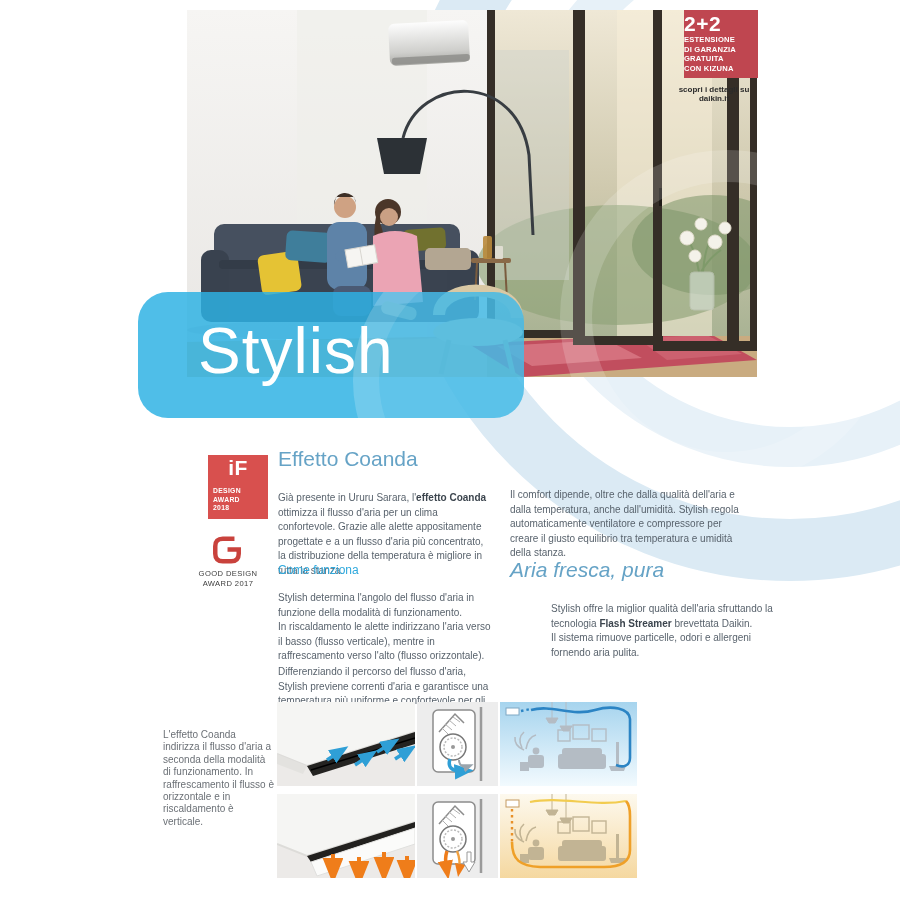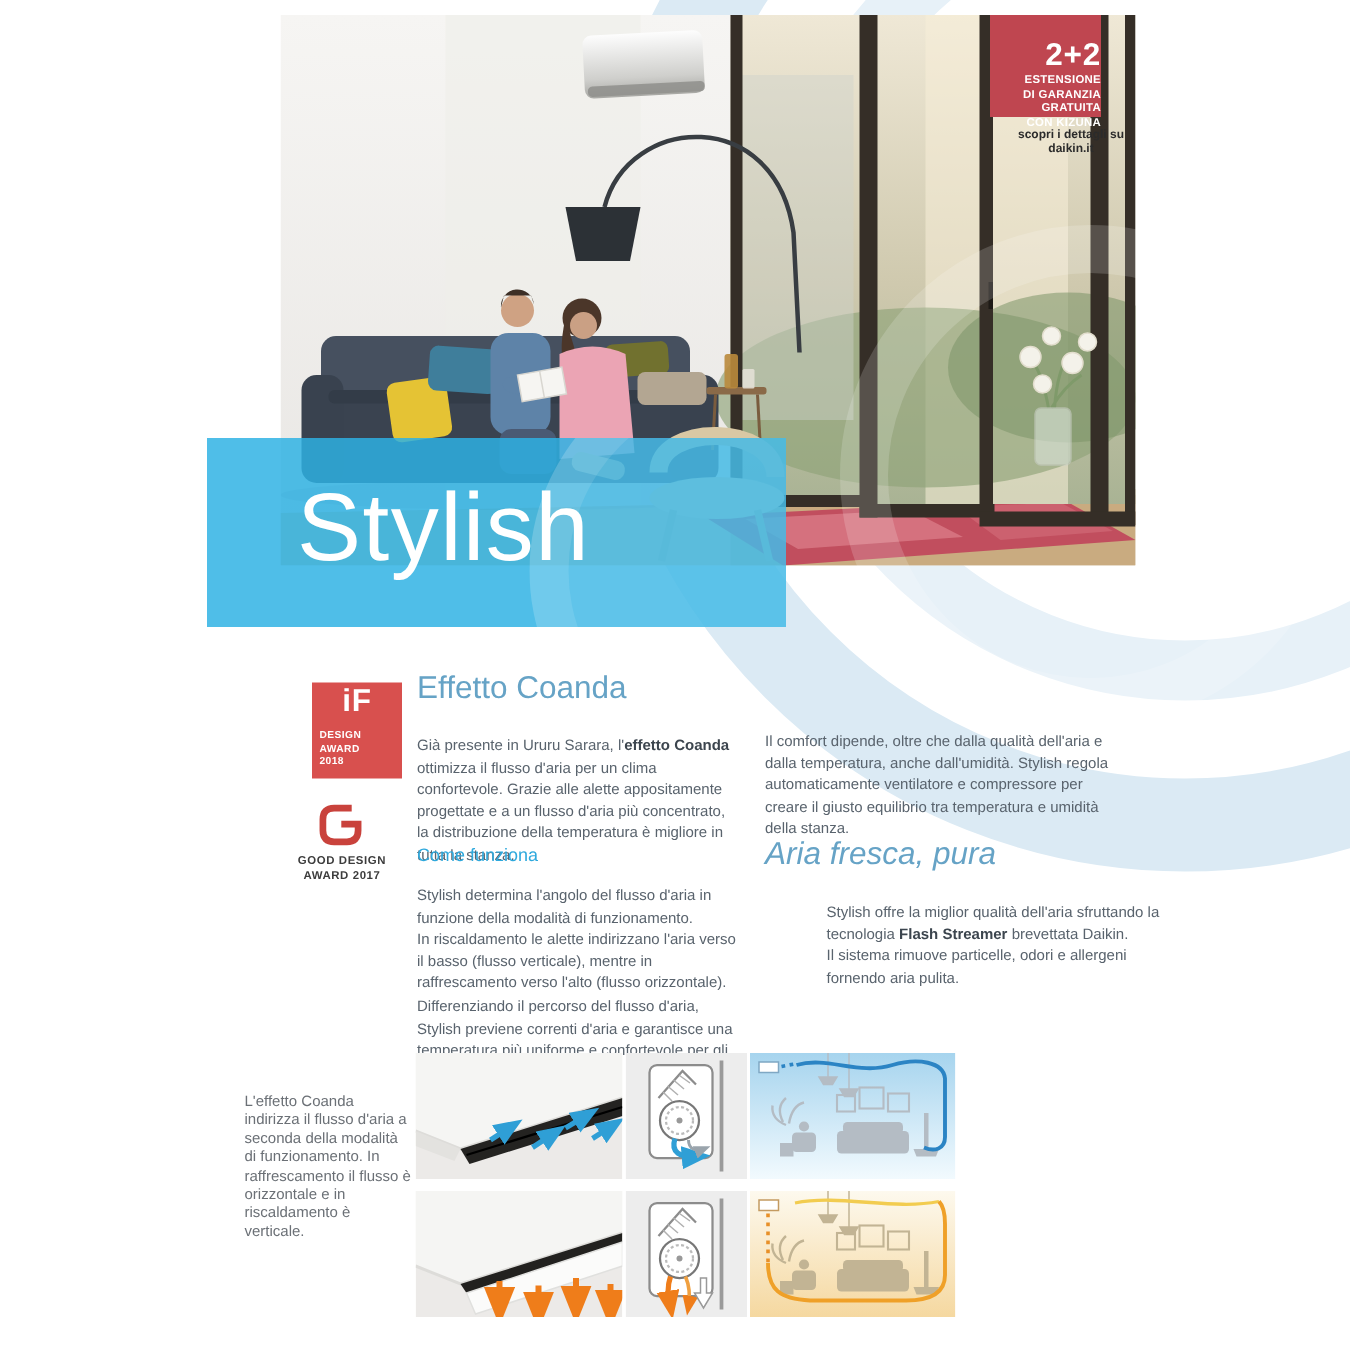--- a/index.html
+++ b/index.html
@@ -11,44 +11,44 @@
   .swoosh{position:absolute;left:0;top:0;width:900px;height:900px;z-index:0;}
 
   
   .hero-wrap{position:absolute;left:187px;top:10px;width:570px;height:367px;z-index:1;}
 
   
   .photo-ring{position:absolute;left:560px;top:150px;width:270px;height:270px;border-radius:50%;
               border:32px solid rgba(255,255,255,0.17);z-index:2;pointer-events:none;}
 
   
-  .promo{position:absolute;left:660px;top:10px;width:74px;height:68px;background:#bf4650;z-index:3;
-         color:#fff;text-align:right;padding-top:16px;box-sizing:border-box;}
+  .promo{position:absolute;left:684px;top:10px;width:74px;height:68px;background:#bf4650;z-index:3;
+         color:#fff;text-align:left;padding-top:3px;box-sizing:border-box;}
   .promo-headline{font-size:21px;font-weight:bold;line-height:22px;letter-spacing:.5px;}
   .promo-line{font-size:7.6px;font-weight:bold;line-height:9.6px;letter-spacing:.2px;}
   .promo-note{position:absolute;left:666px;top:85px;width:96px;z-index:3;font-size:8px;
               font-weight:bold;color:#2b2b2b;text-align:center;}
 
   
   .banner{position:absolute;left:138px;top:292px;width:386px;height:126px;z-index:2;
-          background:rgba(45,178,227,0.84);overflow:hidden;}
+          background:rgba(45,178,227,0.84);overflow:hidden;border-radius:30px;}
   .banner-circle{position:absolute;left:215px;top:-55px;width:235px;height:235px;border-radius:50%;
                  background:rgba(255,255,255,0.10);border:26px solid rgba(255,255,255,0.10);}
   .banner h1{position:absolute;left:60px;top:22px;margin:0;color:#fff;font-size:64px;
              font-weight:200;letter-spacing:1px;}
 
   
   .if-badge{position:absolute;left:208px;top:455px;width:60px;height:64px;background:#d8504e;
             z-index:2;color:#fff;box-sizing:border-box;text-align:center;}
   .if-logo{font-size:21px;font-weight:bold;line-height:26px;letter-spacing:.5px;}
   .if-lines{text-align:left;padding-left:5px;margin-top:6px;}
   .if-line{font-size:6.8px;font-weight:bold;line-height:8.6px;letter-spacing:.3px;}
   .gmark{position:absolute;left:211px;top:534px;z-index:2;}
   .gd-text{position:absolute;left:190px;top:569px;width:76px;z-index:2;text-align:center;
-           color:#3c3c3c;font-weight:bold;font-size:7.6px;line-height:10px;letter-spacing:.4px;}
+           color:#3c3c3c;font-weight:normal;font-size:7.6px;line-height:10px;letter-spacing:.4px;}
 
   
   .h-blue{color:#66a3c6;font-size:21px;font-weight:400;margin:0;z-index:2;}
   .h-cyan{color:#2fa9dd;font-size:12px;font-weight:400;margin:0;z-index:2;}
   .body-txt{color:#59636d;font-size:10px;line-height:14.6px;z-index:2;}
   .body-txt b{color:#3c454e;}
   .pre{white-space:pre-line;}
   .col-l{left:278px;width:214px;}
   .col-r{left:510px;width:230px;}
 

